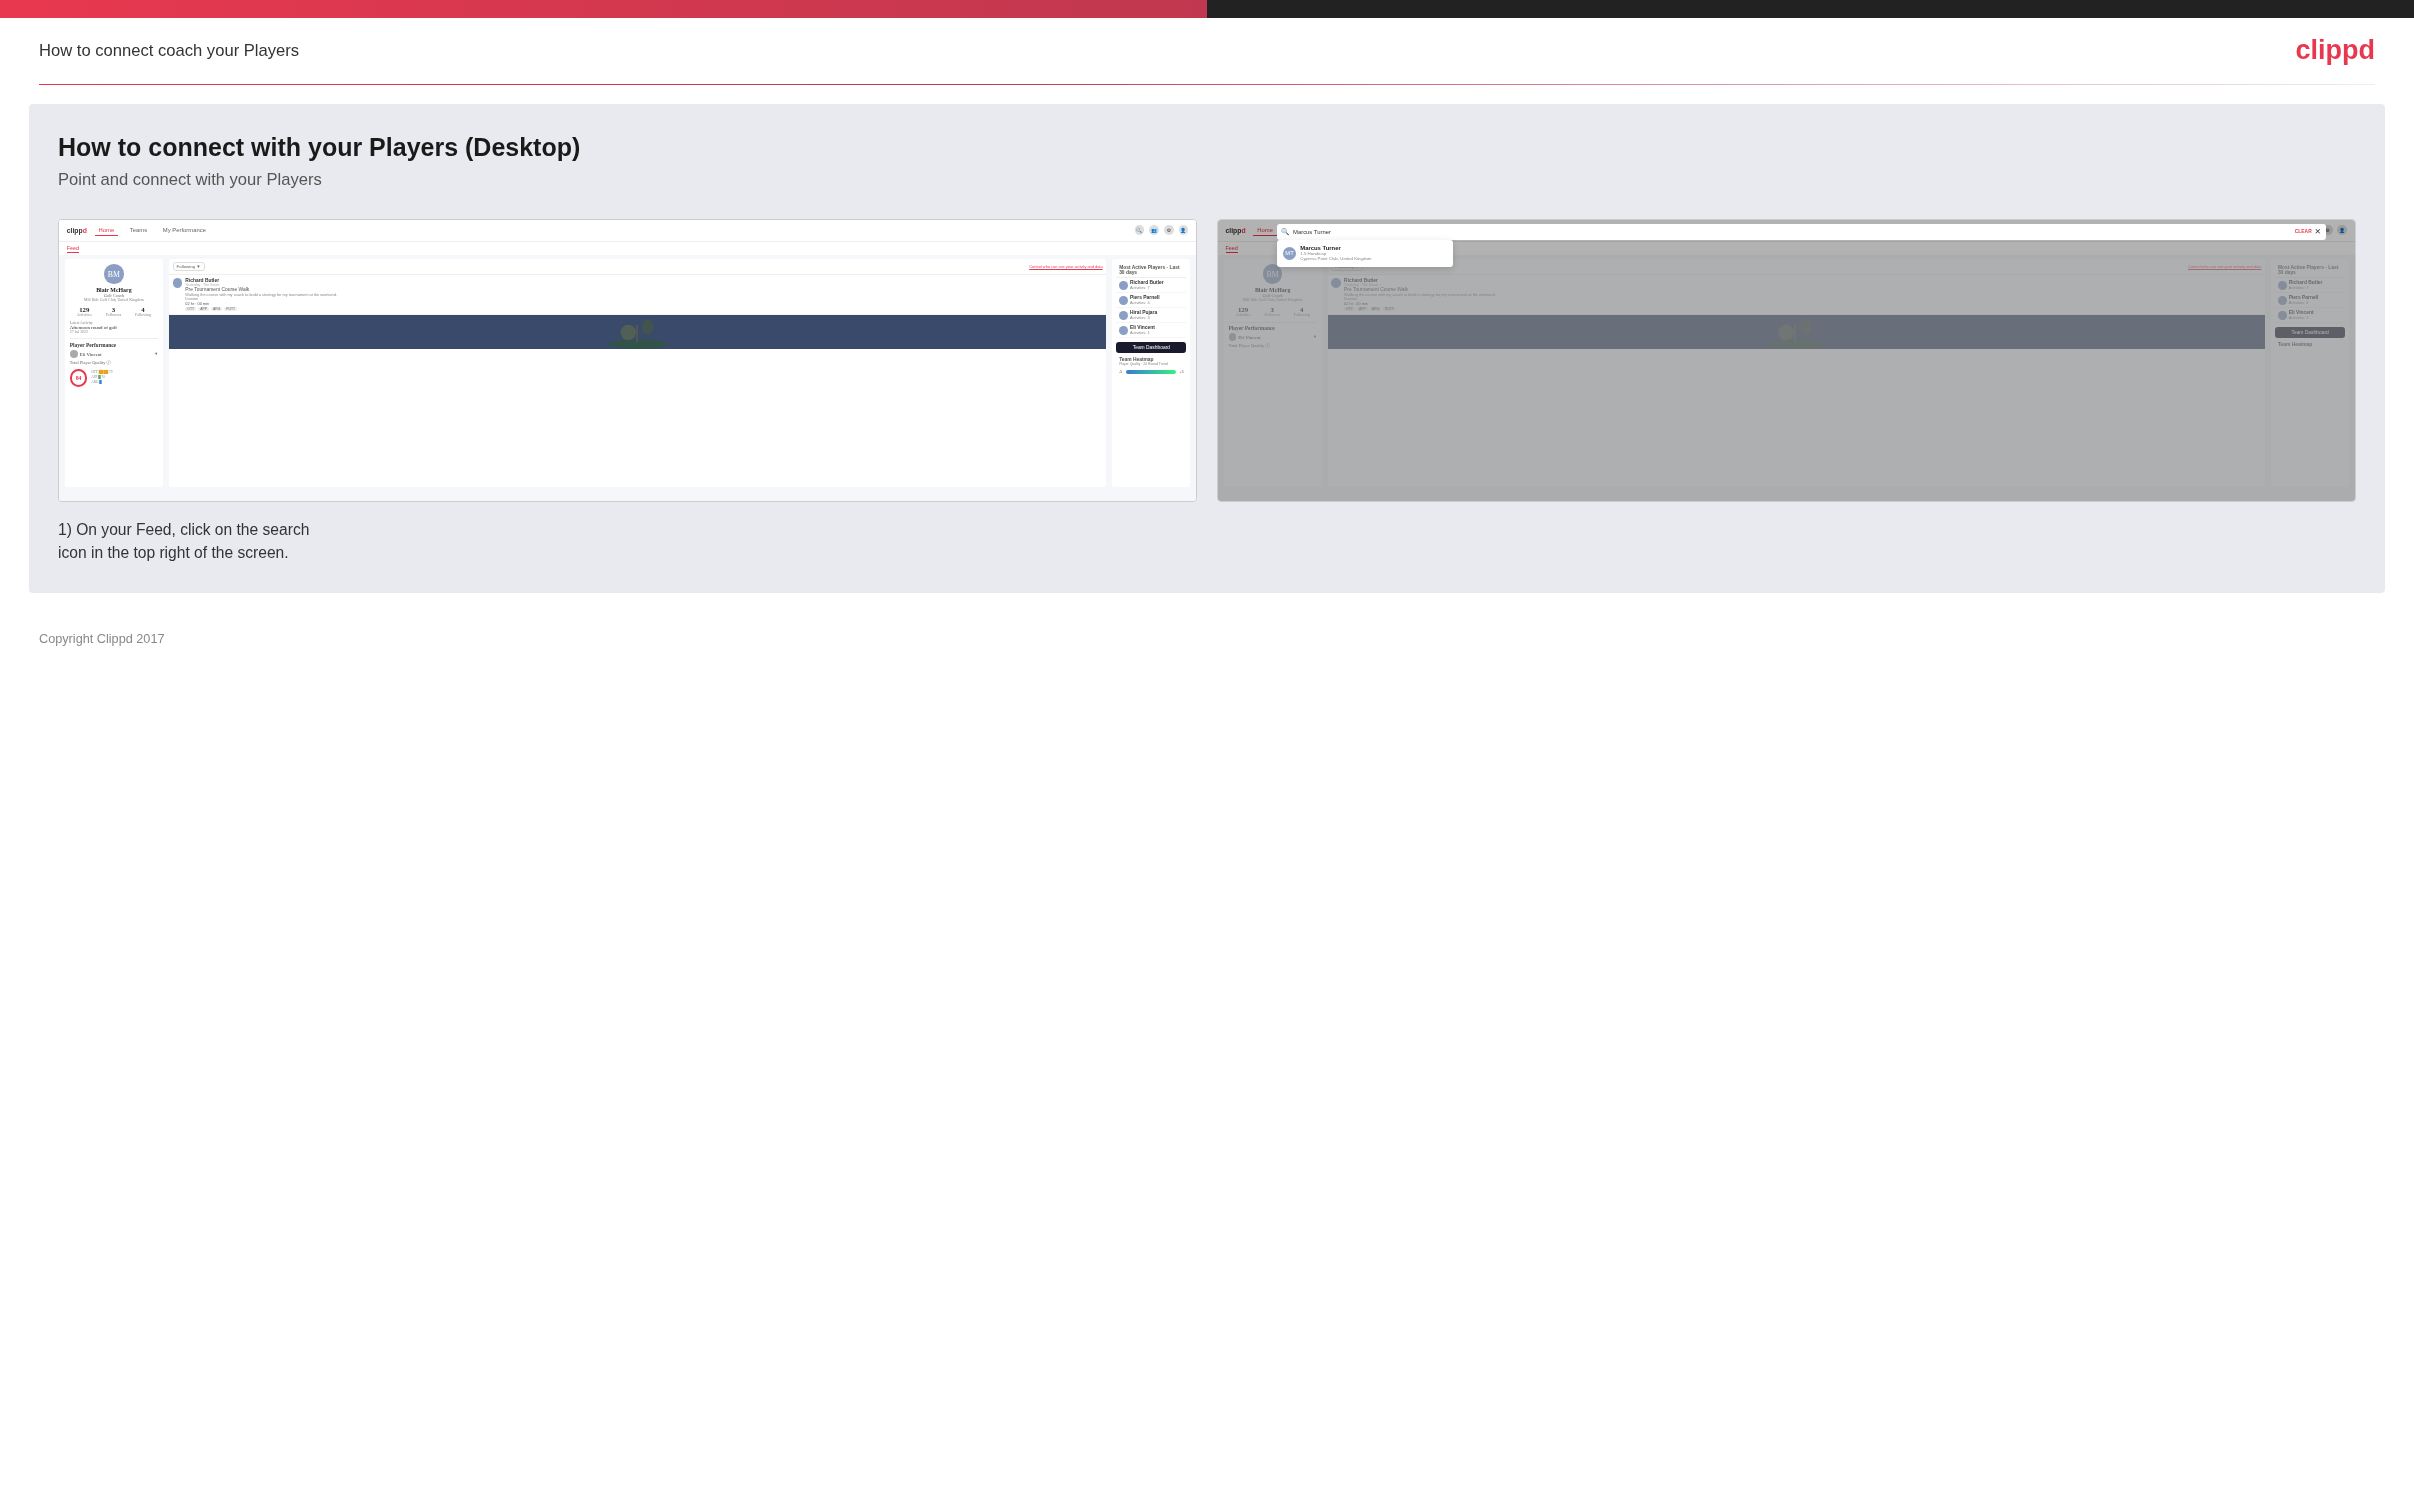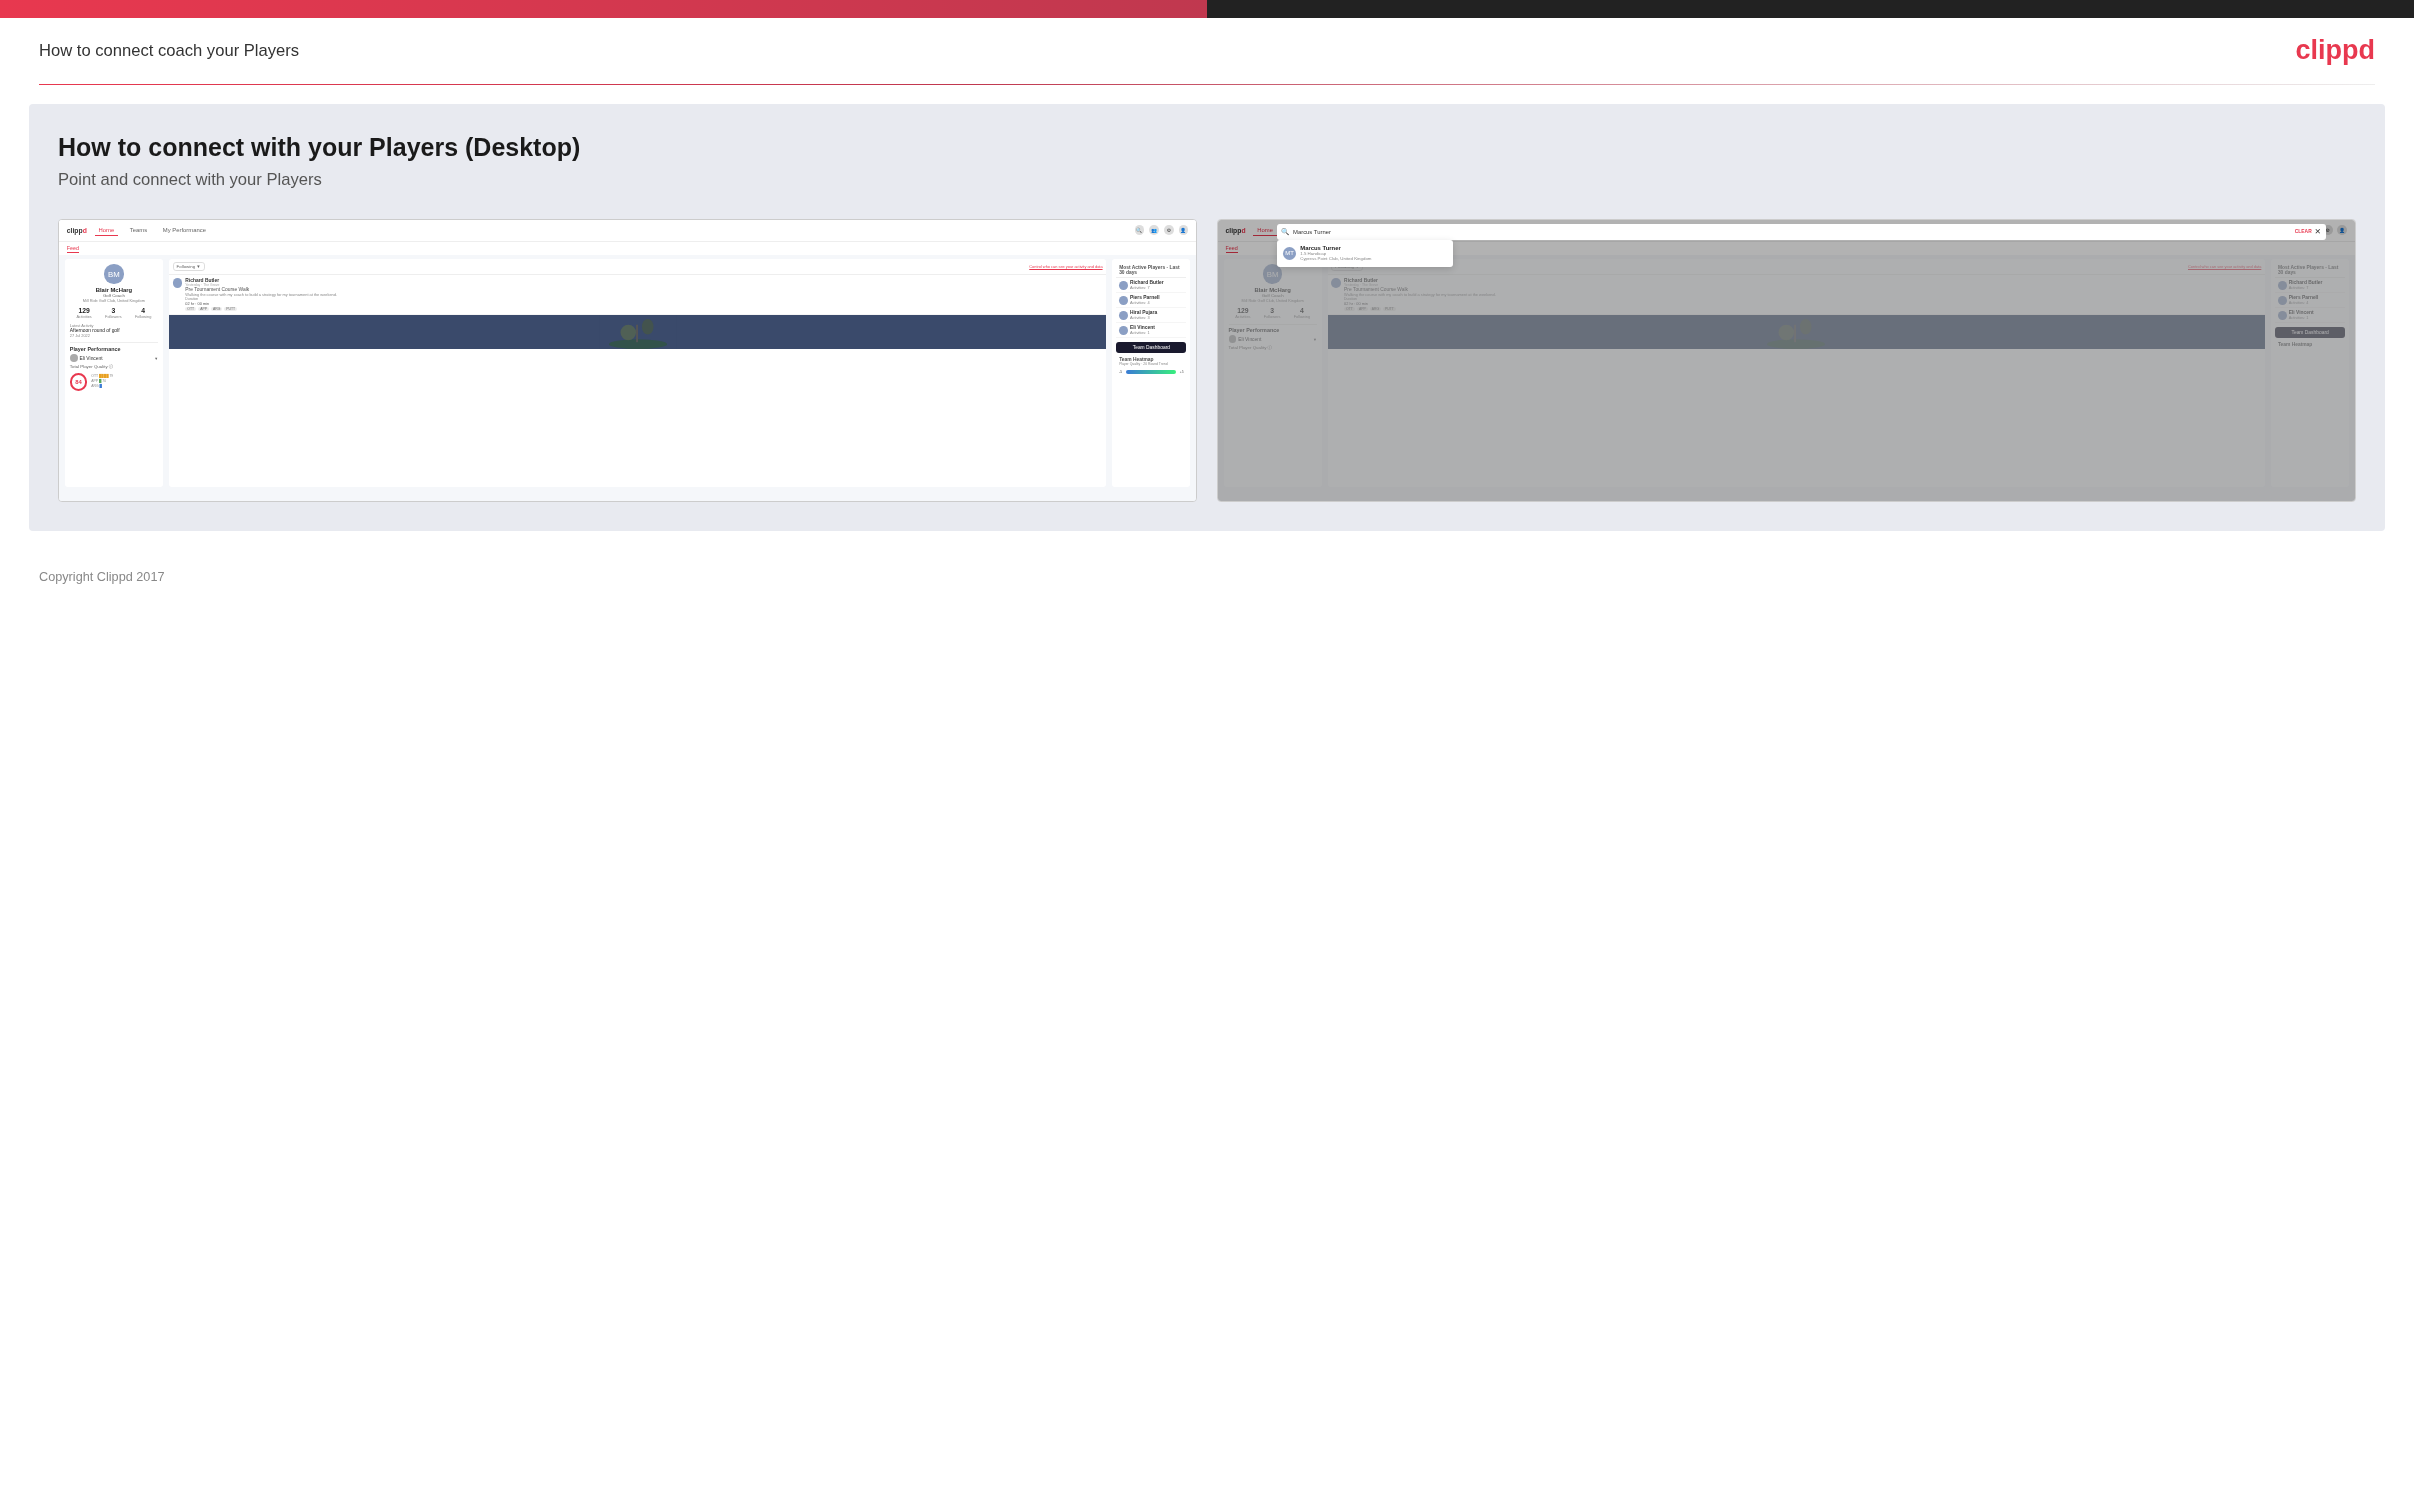--- a/index.html
+++ b/index.html
@@ -133,20 +133,21 @@
       gap: 5.9px;
       padding: 4.9px 5.9px;
       height: calc(100% - 44px);
     }
     .app-left-panel {
       width: 98px;
       background: #fff;
       border-radius: 2.9px;
       padding: 4.9px;
       flex-shrink: 0;
+      font-family: Liberation Serif, serif;
     }
     .app-center-panel {
       flex: 1;
       background: #fff;
       border-radius: 2.9px;
       overflow: hidden;
     }
     .app-right-panel {
       width: 78px;
       background: #fff;
@@ -603,20 +604,21 @@
               <div style="font-size:3.4px;color:#888;padding:0 2.9px;">Player Quality · 20 Round Trend</div>
               <div style="display:flex;align-items:center;gap:1px;padding:2px 2.9px;">
                 <span style="font-size:3.4px;color:#555;">-5</span>
                 <div class="heatmap-bar" style="flex:1;height:3.9px;"></div>
                 <span style="font-size:3.4px;color:#555;">+5</span>
               </div>
             </div>
           </div>
         </div>
       </div>
+      <div class="caption-text">1) On your Feed, click on the search<br>icon in the top right of the screen.</div>
     </div>
 
     <div class="screenshot-col">
       <div class="screenshot-frame" style="position:relative;">
 
         <div class="app-ui">
 
           <div class="app-nav">
             <div class="app-nav-logo">clipp<span>d</span></div>
             <div class="app-nav-item active">Home</div>

